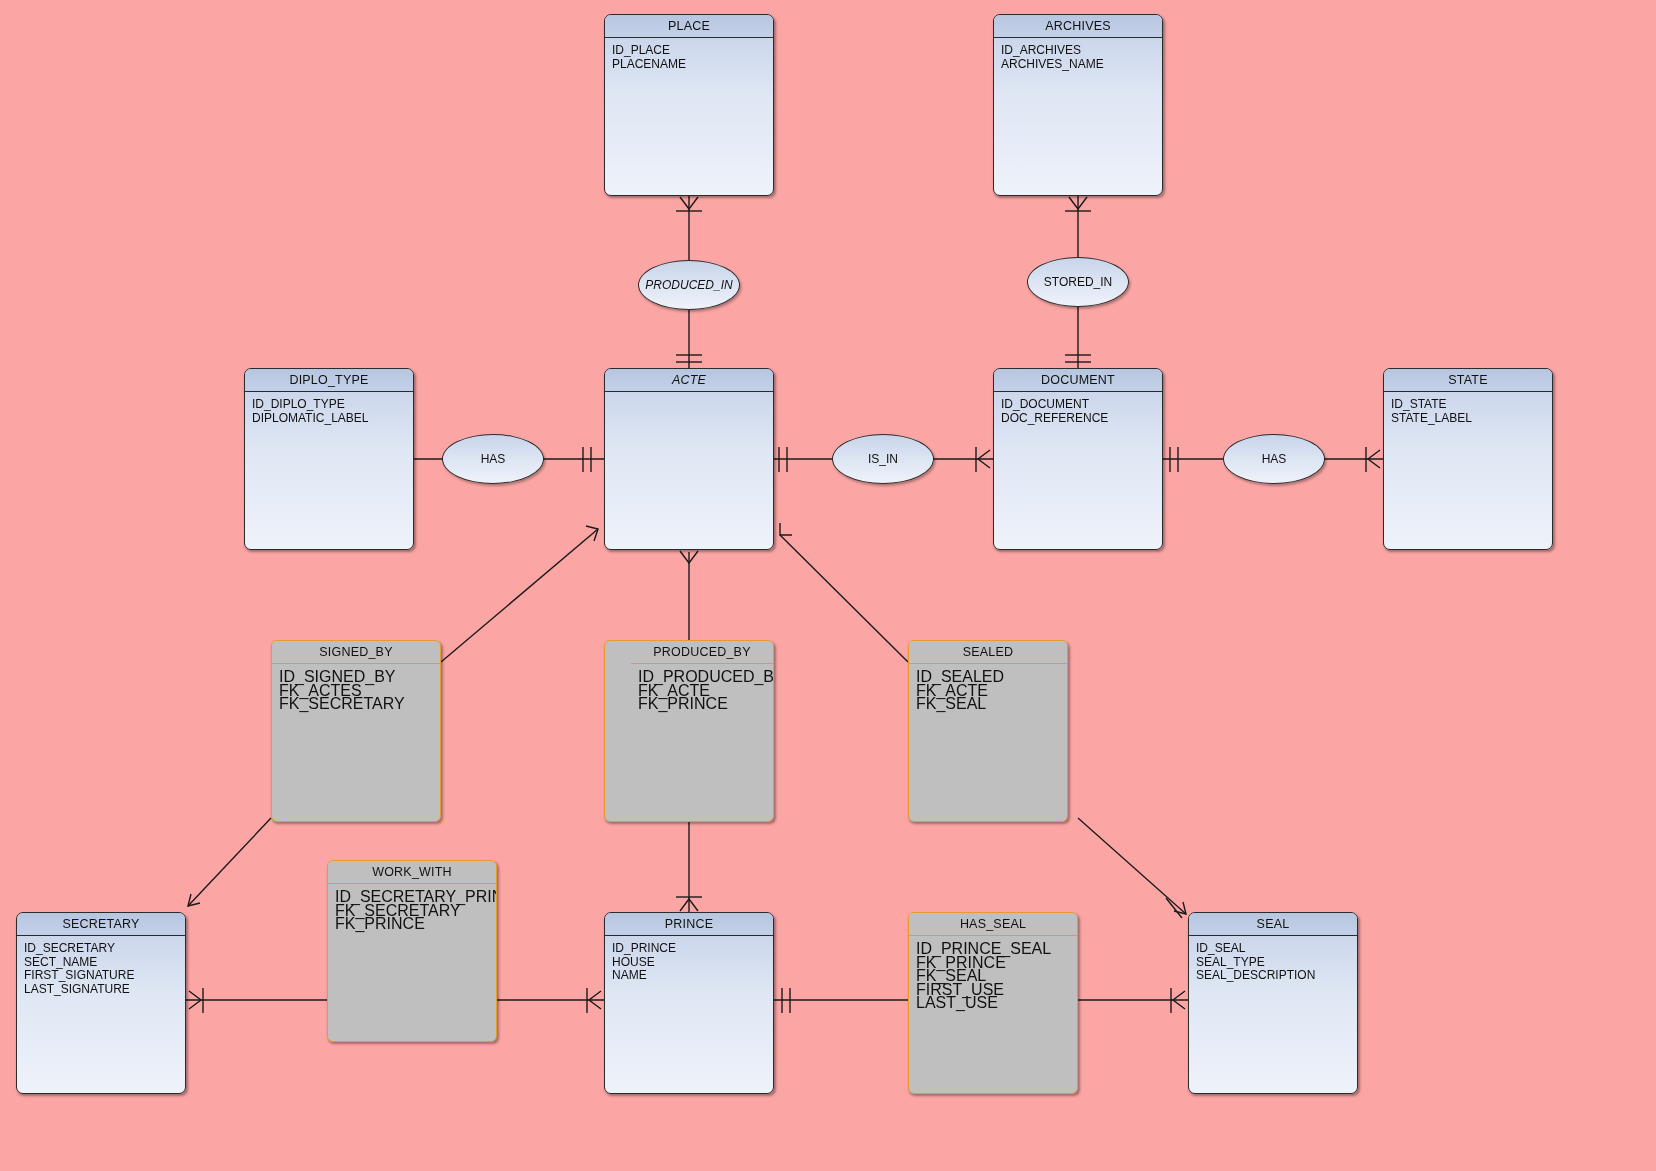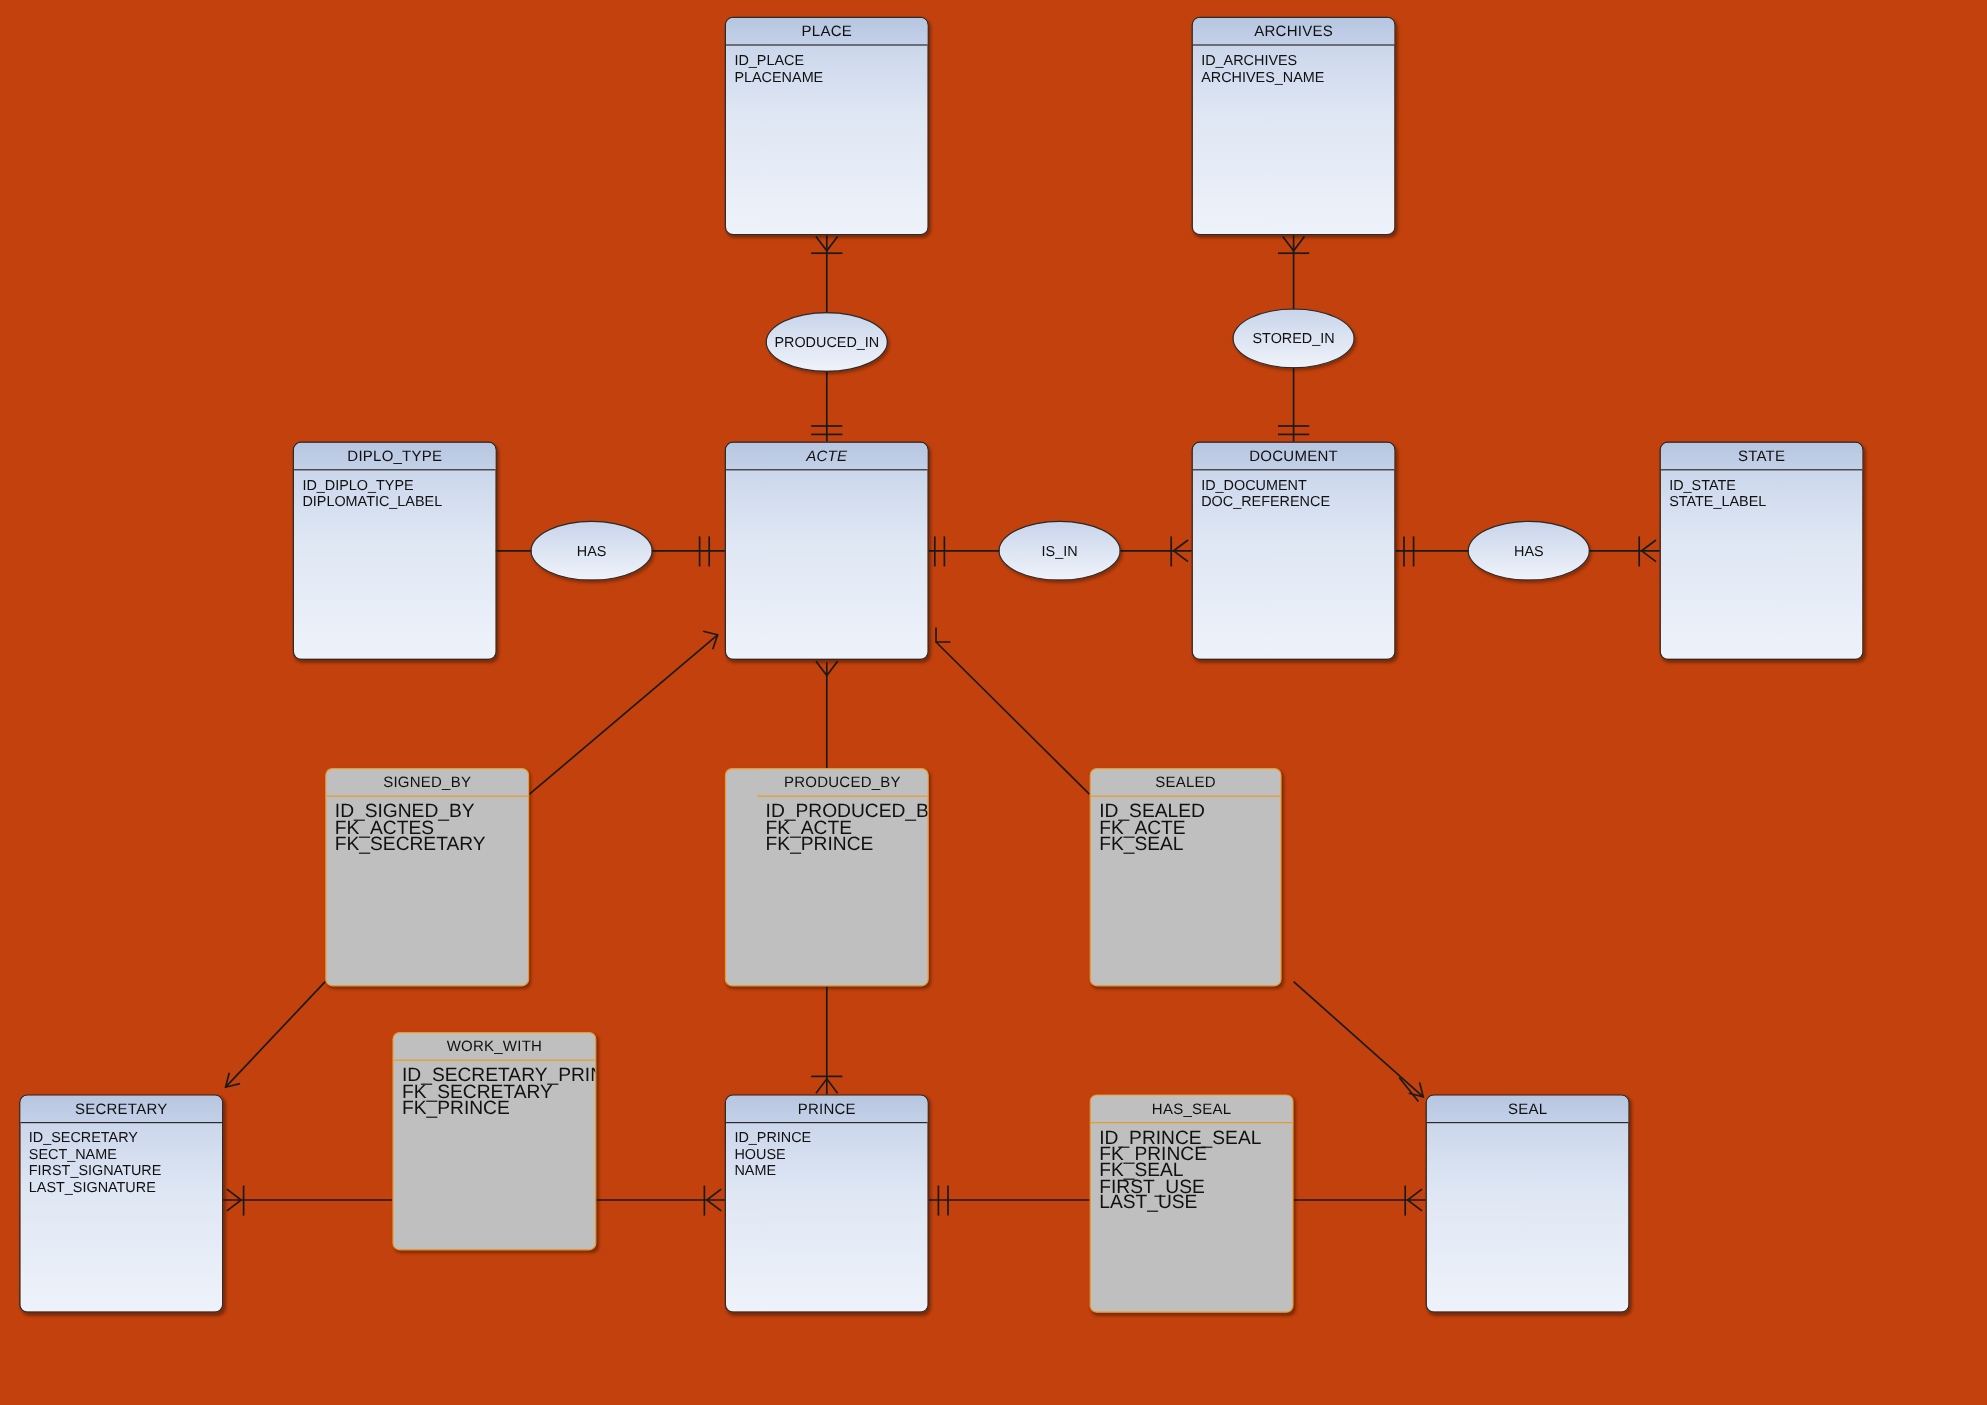--- a/index.html
+++ b/index.html
@@ -6,21 +6,21 @@
     margin: 0; padding: 0;
     background: #ffffff;
   }
   body {
     font-family: "Liberation Sans", sans-serif;
   }
   #canvas {
     position: relative;
     width: 1656px;
     height: 1171px;
-    background: #c2410c;
+    background: #fca5a5;
     overflow: hidden;
   }
   #edges {
     position: absolute;
     left: 0; top: 0;
     width: 1656px;
     height: 1171px;
   }
 
   
@@ -220,20 +220,23 @@
 LAST_SIGNATURE</div>
       </div>
       <div class="entity" style="left: 604px; top: 912px; width: 170px; height: 182px;">
         <div class="title">PRINCE</div>
         <div class="attrs">ID_PRINCE
 HOUSE
 NAME</div>
       </div>
       <div class="entity" style="left: 1188px; top: 912px; width: 170px; height: 182px;">
         <div class="title">SEAL</div>
+        <div class="attrs">ID_SEAL
+SEAL_TYPE
+SEAL_DESCRIPTION</div>
       </div>
     </div>
   <div id="assoc-layer">
       <div class="assoc" style="left: 271px; top: 640px; width: 170px; height: 182px;">
         <div class="title">SIGNED_BY</div>
         <div class="attrs">ID_SIGNED_BY
 FK_ACTES
 FK_SECRETARY</div>
       </div>
       <div class="assoc" style="left: 604px; top: 640px; width: 170px; height: 182px; padding-left: 26px;">
@@ -257,21 +260,21 @@
       <div class="assoc" style="left: 908px; top: 912px; width: 170px; height: 182px;">
         <div class="title">HAS_SEAL</div>
         <div class="attrs">ID_PRINCE_SEAL
 FK_PRINCE
 FK_SEAL
 FIRST_USE
 LAST_USE</div>
       </div>
     </div>
   <div id="rel-layer">
-      <div class="rel" style="left: 638px; top: 260px; width: 102px; height: 50px;">
+      <div class="rel" style="left: 638px; top: 260px; width: 102px; height: 50px; font-style: italic;">
         <span>PRODUCED_IN</span>
       </div>
       <div class="rel" style="left: 1027px; top: 257px; width: 102px; height: 50px;">
         <span>STORED_IN</span>
       </div>
       <div class="rel" style="left: 442px; top: 434px; width: 102px; height: 50px;">
         <span>HAS</span>
       </div>
       <div class="rel" style="left: 832px; top: 434px; width: 102px; height: 50px;">
         <span>IS_IN</span>

